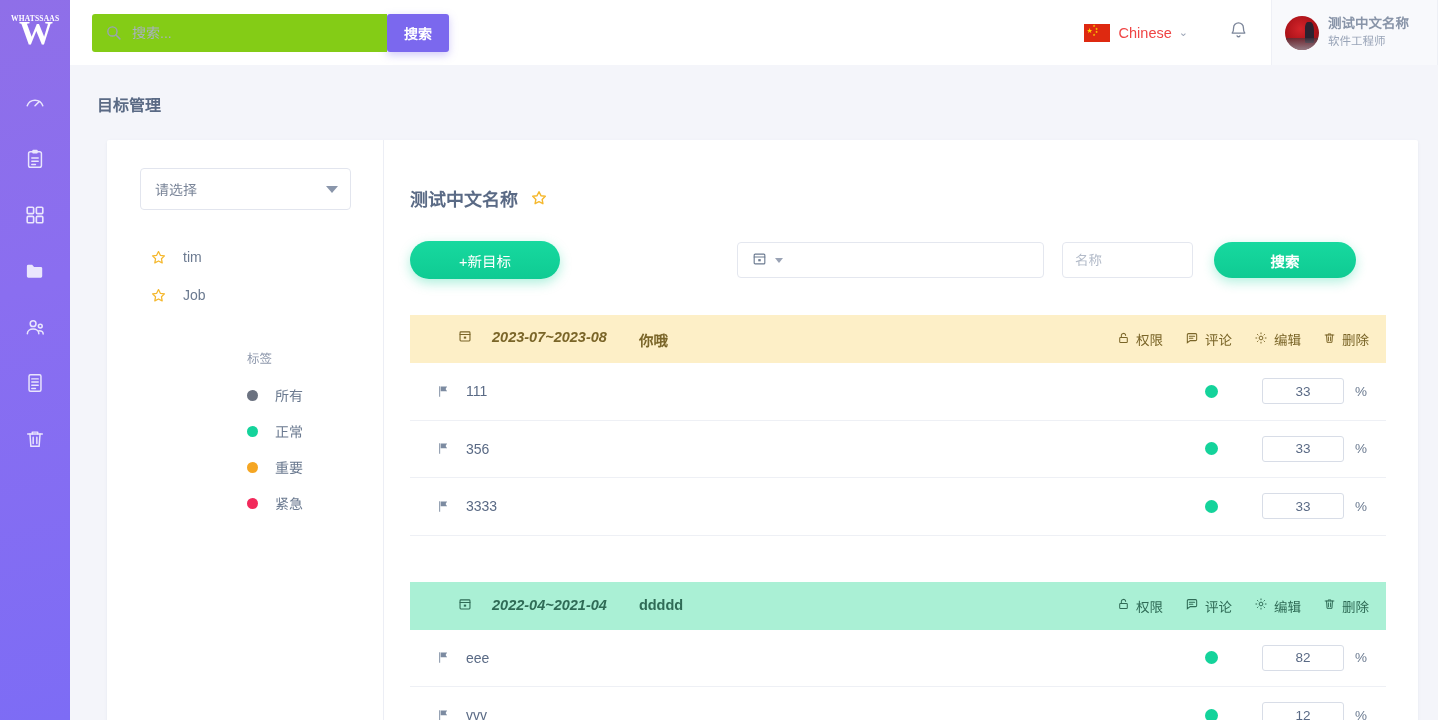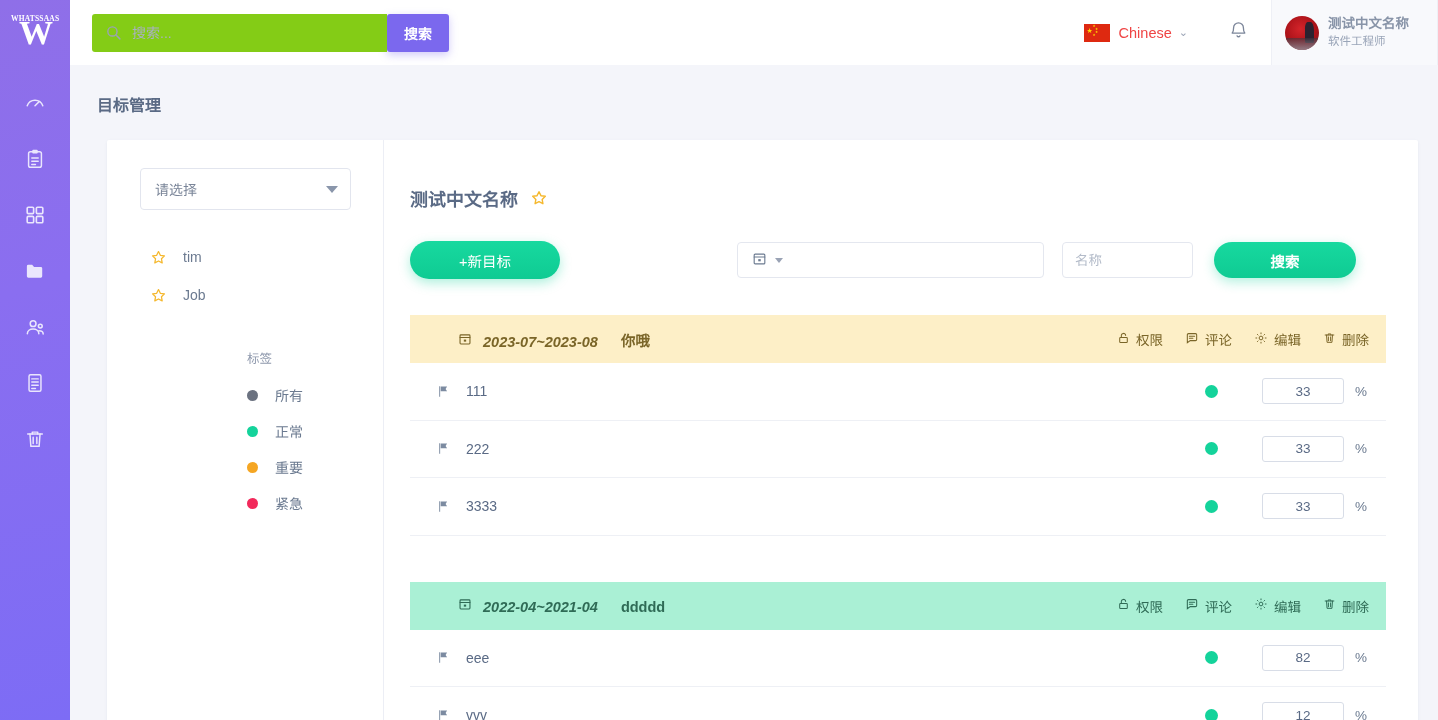--- a/index.html
+++ b/index.html
@@ -260,21 +260,21 @@
   .groups { margin-top: 36px; }
   .group { margin-bottom: 46px; }
   .group-header {
     height: 48px;
     display: flex; align-items: center;
     padding: 0 17px 0 48px;
     font-style: italic;
   }
   .group-header.amber { background: #fdefc7; }
   .group-header.mint  { background: #aaf0d5; }
-  .gh-left { display: flex; align-items: flex-end; gap: 11px; flex: 1; }
+  .gh-left { display: flex; align-items: flex-start; gap: 20px; flex: 1; }
   .gh-range {
     font-size: 14.5px; font-weight: 700; font-style: italic;
   }
   .gh-title {
     font-size: 14.5px; font-weight: 700; font-style: normal;
     margin-left: 12px;
   }
   .group-header.amber .gh-range,
   .group-header.amber .gh-title,
   .group-header.amber .gh-actions { color: #7a6528; }
@@ -586,21 +586,21 @@
             <span class="pct-sign">%</span>
           </div>
 
           <div class="task-row">
             <span class="task-flag">
               <svg width="14" height="15" viewBox="0 0 24 24" fill="currentColor">
                 <path d="M5.5 2.8h1.6v18.4H5.5z"></path>
                   <path d="M8 3.6h11l-2.6 4 2.6 4H8z"></path>
               </svg>
             </span>
-            <span class="task-name">222</span>
+            <span class="task-name">356</span>
             <span class="status-dot" style="background:#14d39b"></span>
             <input class="pct-input" value="33" style="">
             <span class="pct-sign">%</span>
           </div>
 
           <div class="task-row">
             <span class="task-flag">
               <svg width="14" height="15" viewBox="0 0 24 24" fill="currentColor">
                 <path d="M5.5 2.8h1.6v18.4H5.5z"></path>
                   <path d="M8 3.6h11l-2.6 4 2.6 4H8z"></path>

